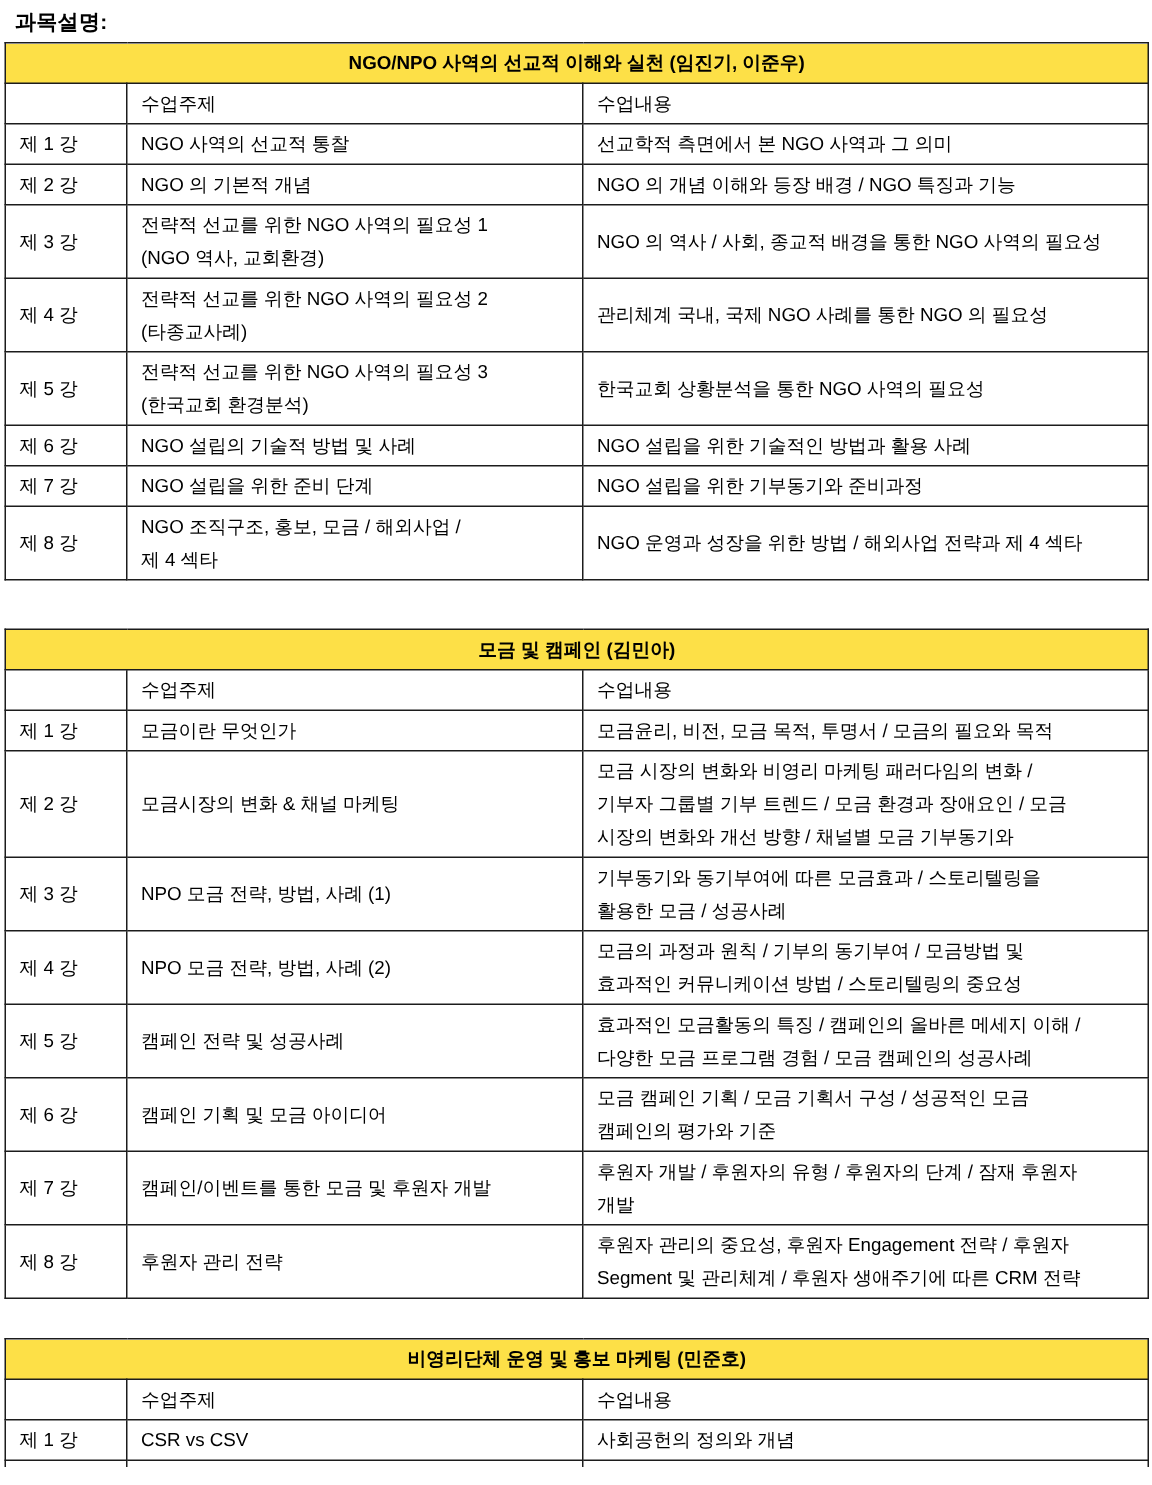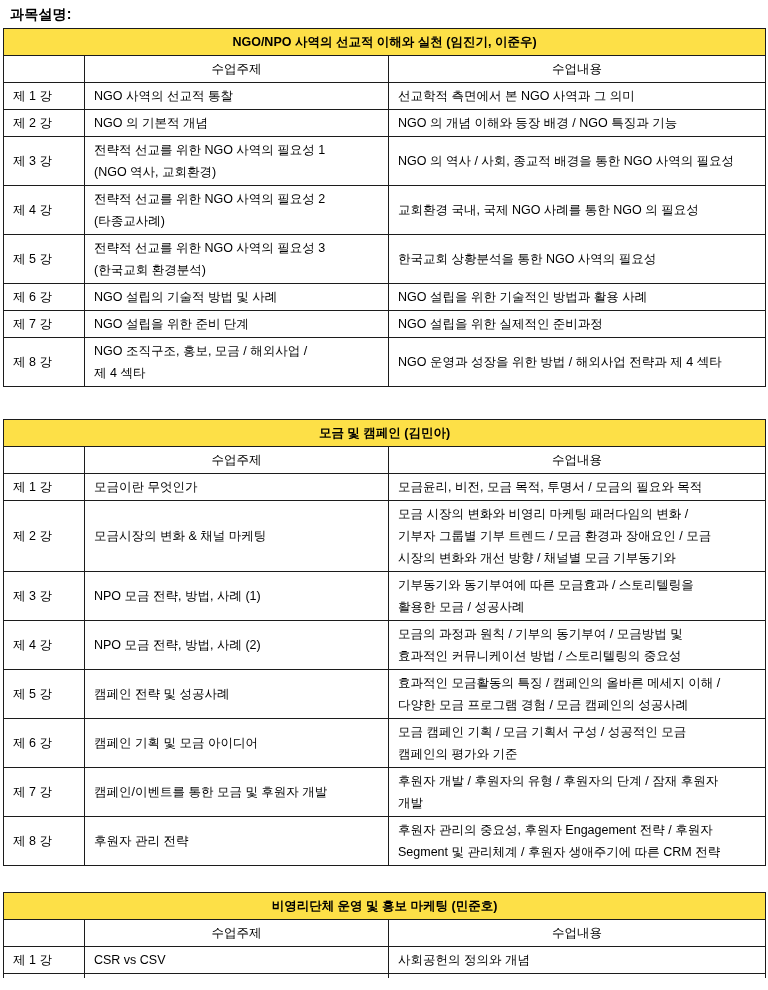--- a/index.html
+++ b/index.html
@@ -43,21 +43,21 @@
   td.title-cell {
     background: #fde047;
     font-weight: bold;
     text-align: center;
     font-size: 13.5px;
     line-height: 20px;
     padding: 1px 4px;
     white-space: normal;
   }
   td.header-cell {
-    text-align: center;
+    text-align: left;
     font-size: 13px;
     line-height: 22px;
     padding: 1px 4px;
   }
   td.no-cell {
     padding: 2px 4px 2px 10px;
     white-space: nowrap;
   }
   .gap-after-t1 { margin-bottom: 32px; }
   .gap-after-t2 { margin-bottom: 26px; }
@@ -97,37 +97,37 @@
     <tr>
       <td class="no-cell">제 3 강</td>
       <td>전략적 선교를 위한 NGO 사역의 필요성 1
 (NGO 역사, 교회환경)</td>
       <td>NGO 의 역사 / 사회, 종교적 배경을 통한 NGO 사역의 필요성</td>
     </tr>
     <tr>
       <td class="no-cell">제 4 강</td>
       <td>전략적 선교를 위한 NGO 사역의 필요성 2
 (타종교사례)</td>
-      <td>교회환경 국내, 국제 NGO 사례를 통한 NGO 의 필요성</td>
+      <td>관리체계 국내, 국제 NGO 사례를 통한 NGO 의 필요성</td>
     </tr>
     <tr>
       <td class="no-cell">제 5 강</td>
       <td>전략적 선교를 위한 NGO 사역의 필요성 3
 (한국교회 환경분석)</td>
       <td>한국교회 상황분석을 통한 NGO 사역의 필요성</td>
     </tr>
     <tr>
       <td class="no-cell">제 6 강</td>
       <td>NGO 설립의 기술적 방법 및 사례</td>
       <td>NGO 설립을 위한 기술적인 방법과 활용 사례</td>
     </tr>
     <tr>
       <td class="no-cell">제 7 강</td>
       <td>NGO 설립을 위한 준비 단계</td>
-      <td>NGO 설립을 위한 실제적인 준비과정</td>
+      <td>NGO 설립을 위한 기부동기와 준비과정</td>
     </tr>
     <tr>
       <td class="no-cell">제 8 강</td>
       <td>NGO 조직구조, 홍보, 모금 / 해외사업 /
 제 4 섹타</td>
       <td>NGO 운영과 성장을 위한 방법 / 해외사업 전략과 제 4 섹타</td>
     </tr>
   </tbody>
     </table>
 

